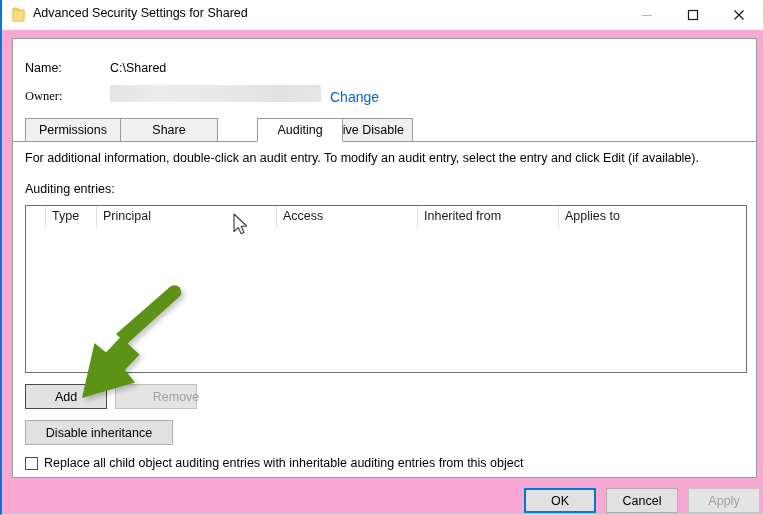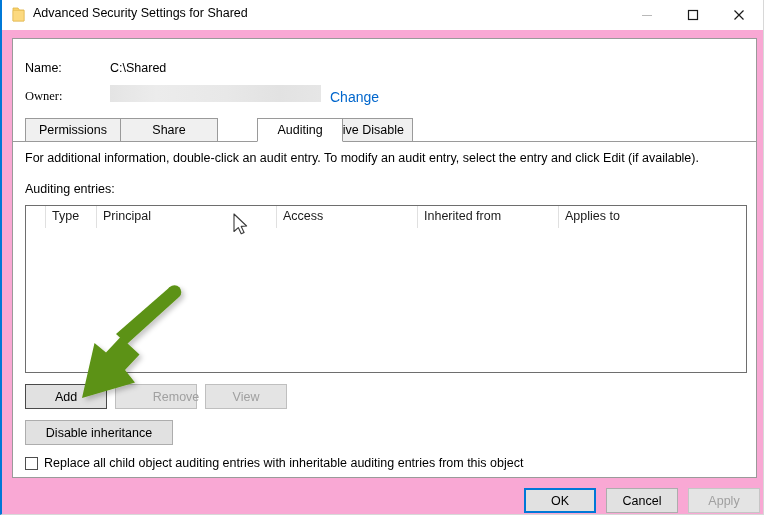--- a/index.html
+++ b/index.html
@@ -351,21 +351,20 @@
         <div class="lv-col" style="left:71px;  width:180px;">Principal</div>
         <div class="lv-col" style="left:251px; width:141px;">Access</div>
         <div class="lv-col" style="left:392px; width:141px;">Inherited from</div>
         <div class="lv-col" style="left:533px; width:187px; border-right:none;">Applies to</div>
       </div>
       <div class="lv-body"></div>
     </div>
 
     <button class="btn btn-add focused">Add</button>
     <button class="btn btn-remove disabled">Remove</button>
-    <button class="btn btn-view disabled">View</button>
     <button class="btn btn-inherit">Disable inheritance</button>
 
     <div class="cbrow">
       <div class="cbox"></div>
       <div class="cblabel">Replace all child object auditing entries with inheritable auditing entries from this object</div>
     </div>
 
   </div>
 
   <button class="footer-btn ft-ok">OK</button>

